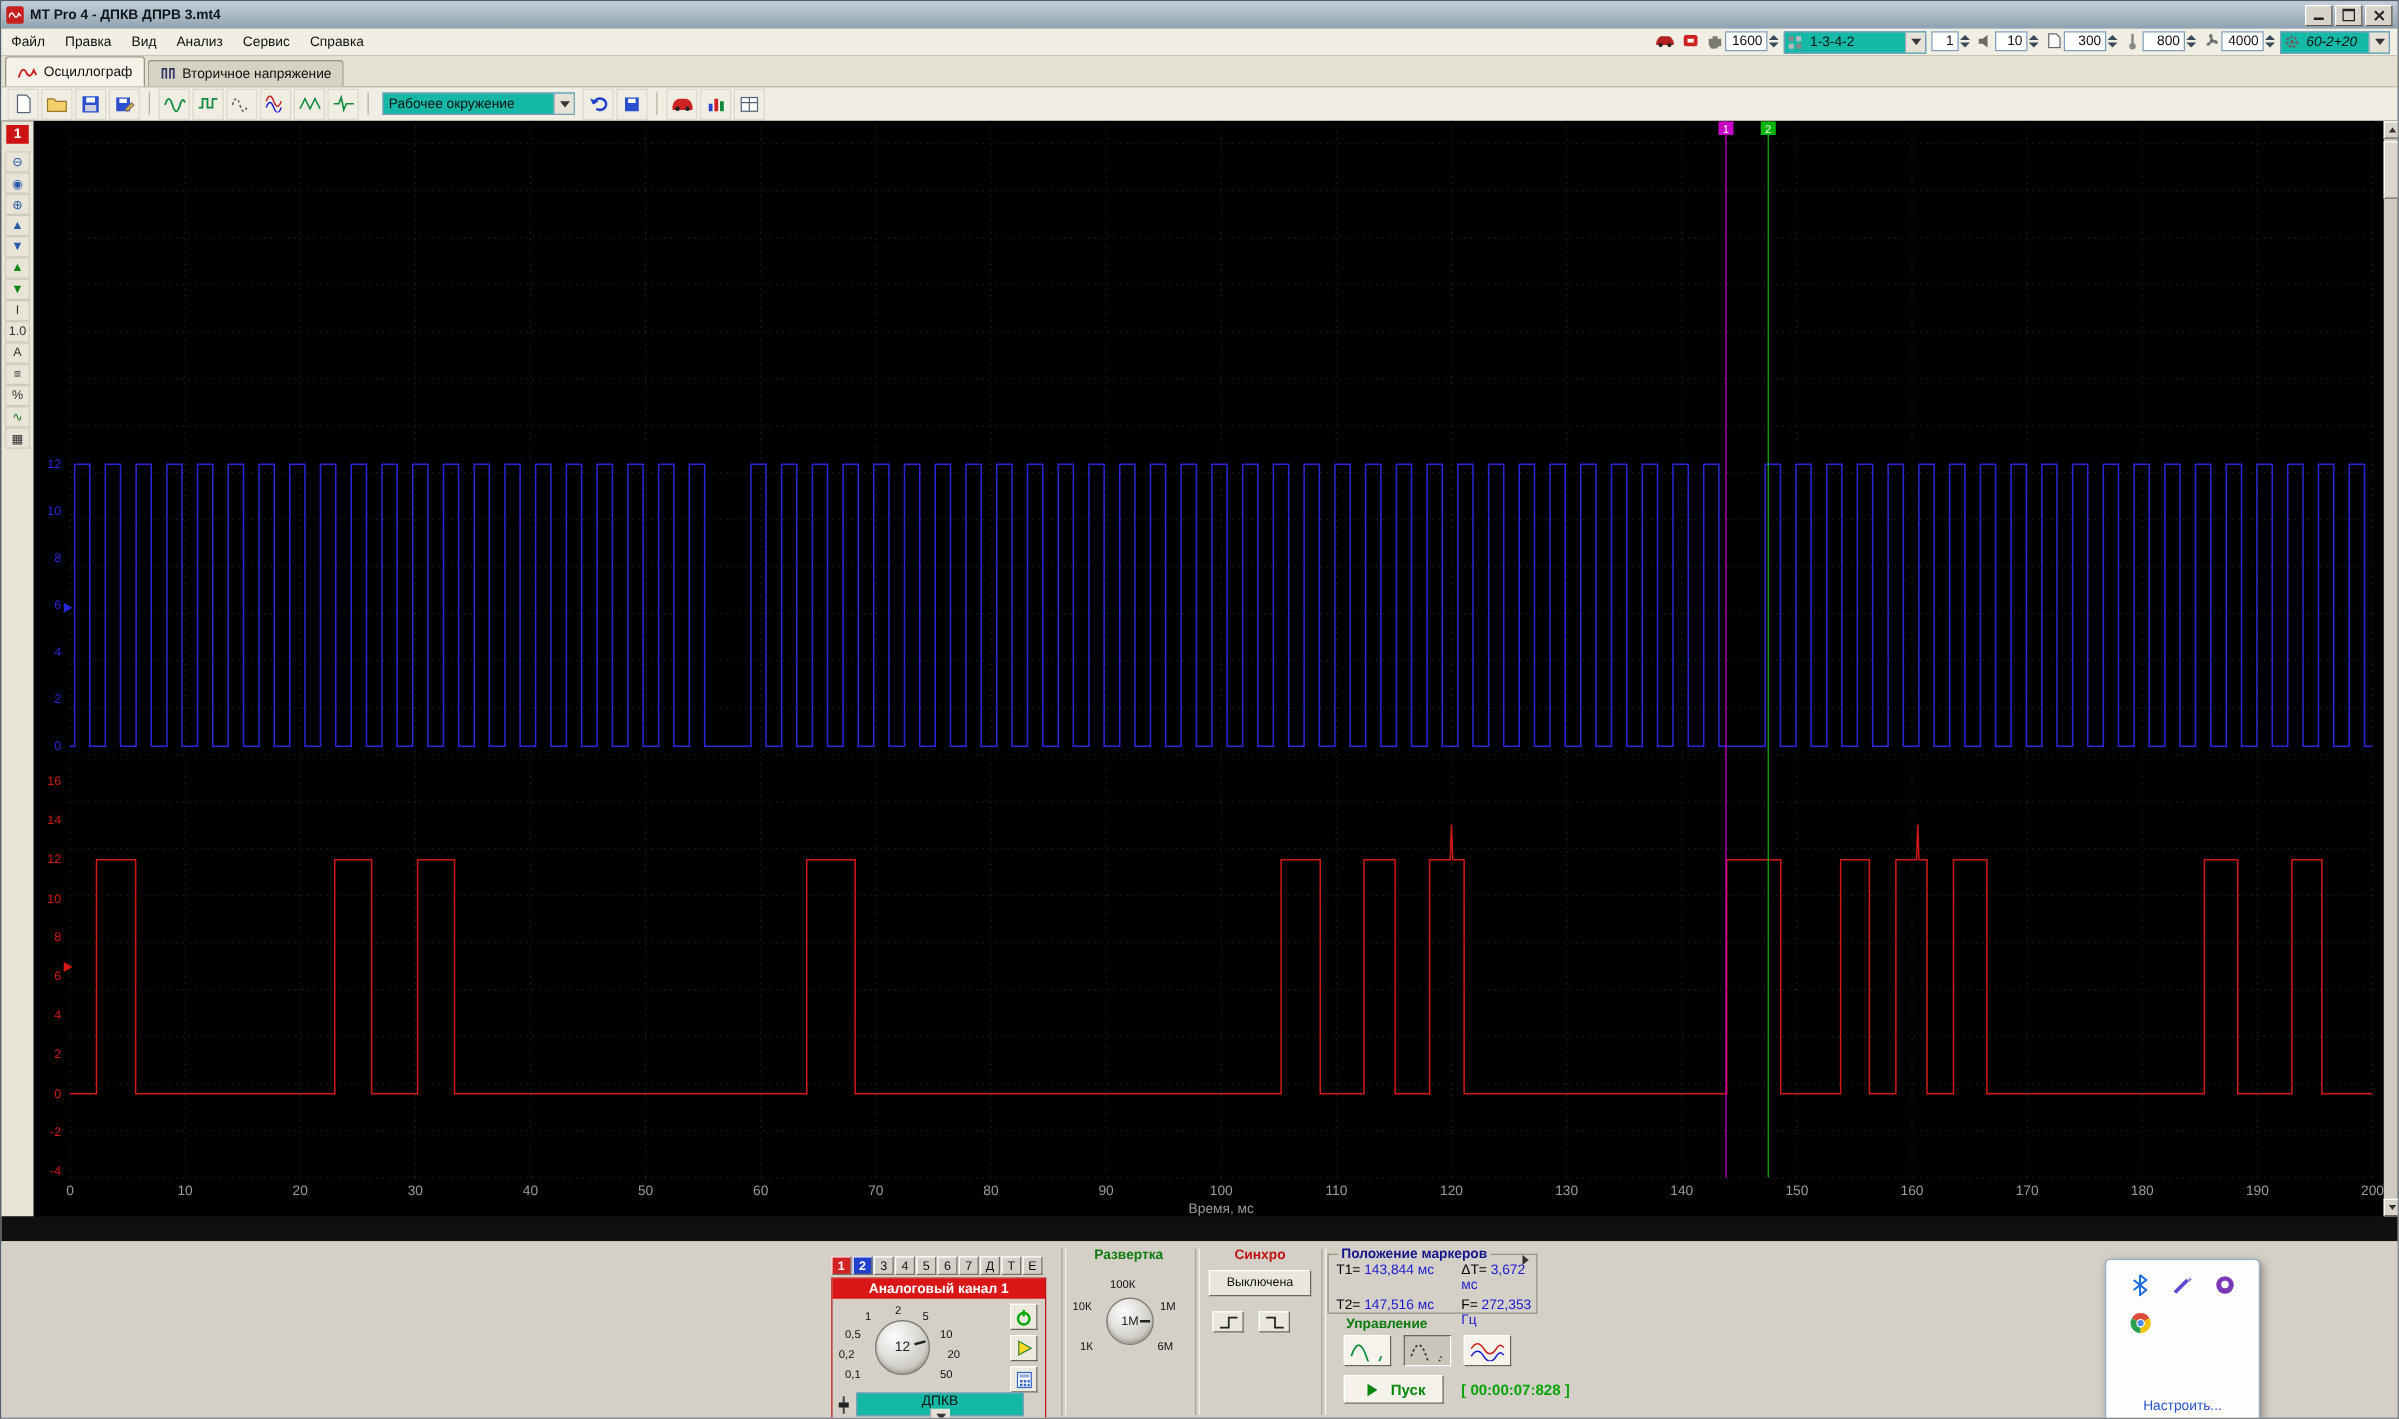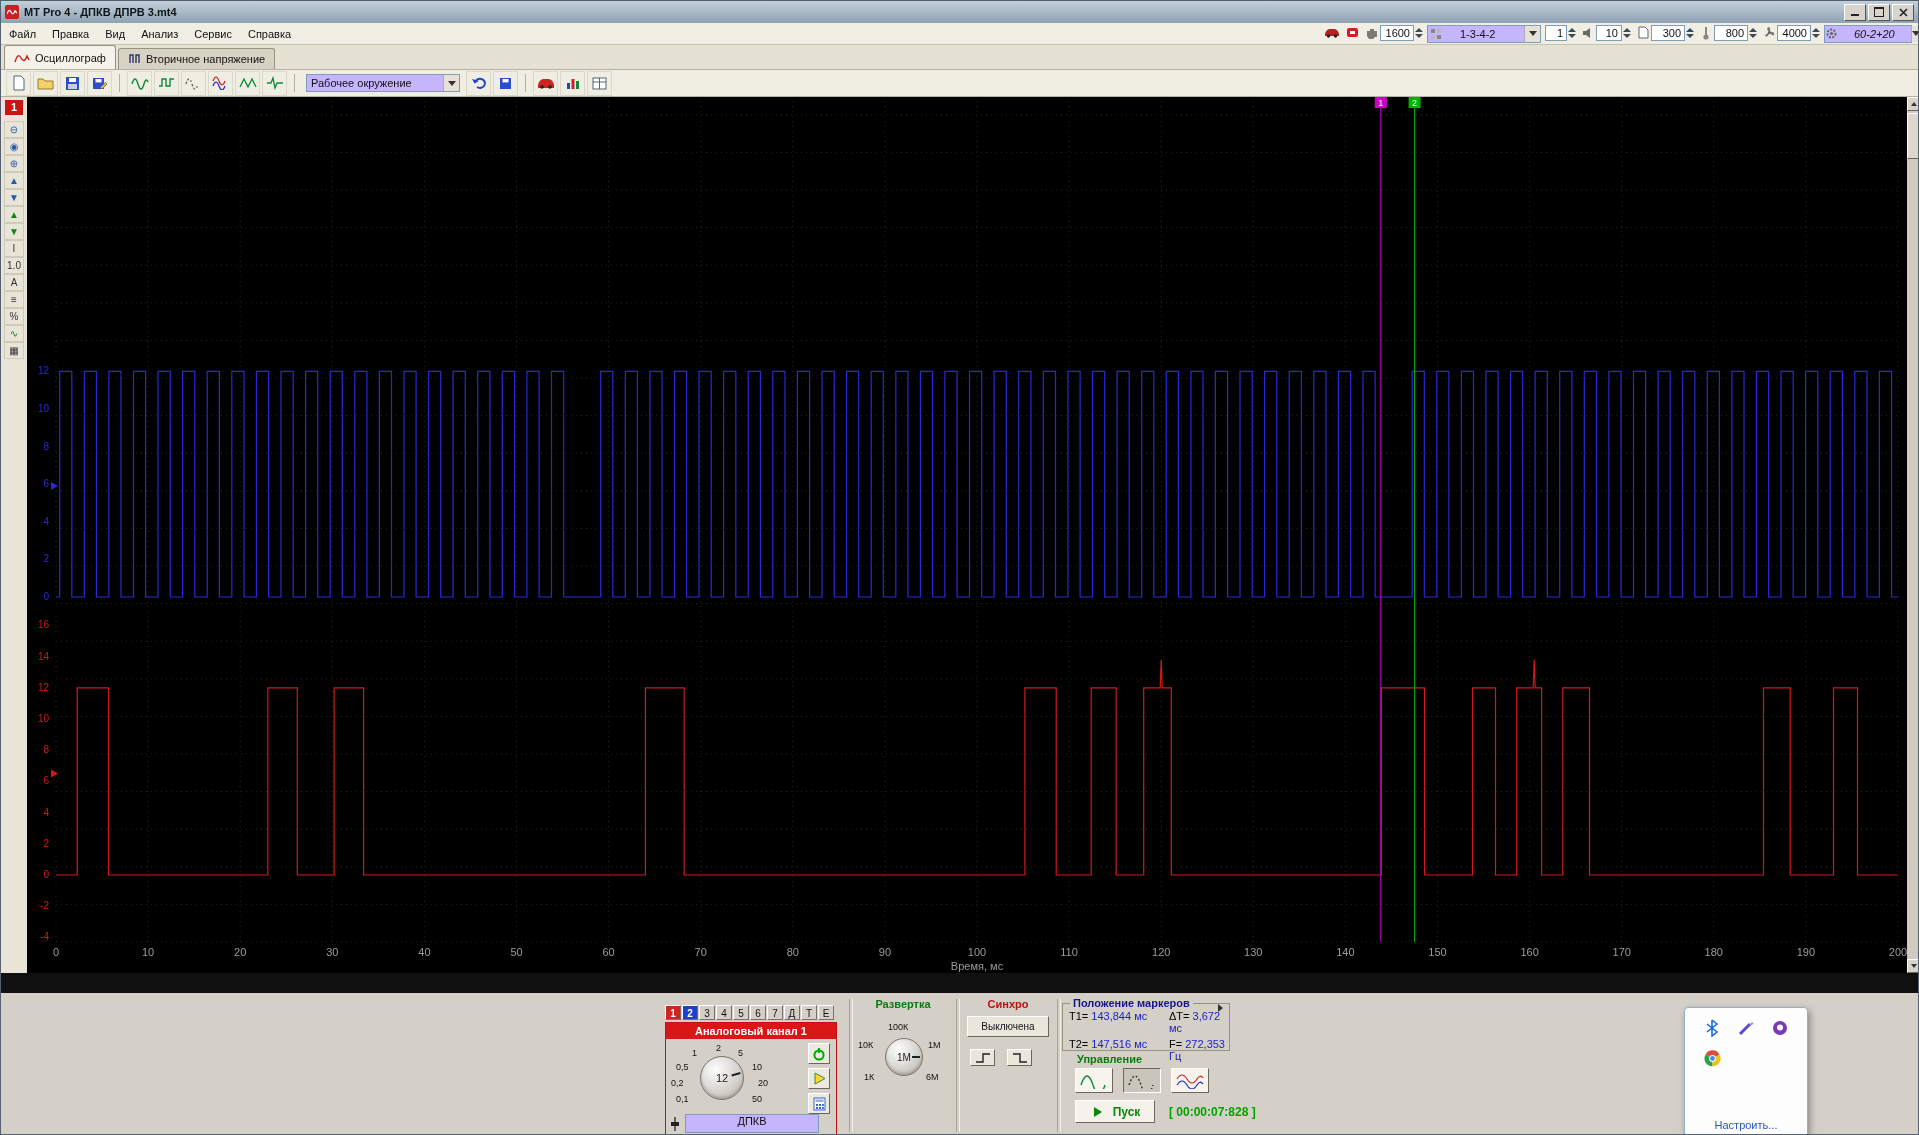--- a/index.html
+++ b/index.html
@@ -18,21 +18,21 @@
            display:flex;align-items:center;box-sizing:border-box;}
   .menu-item{padding:3px 8px;cursor:default;}
   #topctl{margin-left:auto;display:flex;align-items:flex-start;gap:4px;padding-right:6px;}
   .tcico{display:flex;align-items:center;justify-content:center;width:16px;height:16px;}
   .spin{display:flex;align-items:center;}
   .spin-val{background:#fff;border:1px solid #7f9db9;height:14px;line-height:14px;padding:0 3px;min-width:26px;text-align:right;}
   .spin-arr{display:flex;flex-direction:column;margin-left:1px;gap:2px;}
   .spin-arr i{display:block;width:0;height:0;border-left:4px solid transparent;border-right:4px solid transparent;}
   .spin-arr i.up{border-bottom:4px solid #3a4a5a;}
   .spin-arr i.dn{border-top:4px solid #3a4a5a;}
-  .combo{display:flex;align-items:center;background:#c4b5fd;border:1px solid #7f9db9;height:16px;gap:12px;}
+  .combo{display:flex;align-items:center;background:#14b8a6;border:1px solid #7f9db9;height:16px;}
   .combo .cv{padding:0 4px;white-space:nowrap;}
   .combo .dd{width:15px;height:100%;background:#e6e2d8;border-left:1px solid #aab;display:flex;align-items:center;justify-content:center;}
   .tri-dn{width:0;height:0;border:4px solid transparent;border-top:5px solid #333;margin-top:4px;}
   
   #tabbar{position:absolute;left:0;top:44px;width:100%;height:25px;background:#e5e1d3;border-bottom:1px solid #b4b0a2;
           display:flex;align-items:flex-end;padding-left:3px;box-sizing:border-box;}
   .tab{display:flex;align-items:center;gap:5px;padding:0 9px;height:20px;background:#d6d2c4;
        border:1px solid #97937f;border-bottom:none;border-radius:3px 3px 0 0;margin-right:2px;}
   .tab.active{background:#f5f2e9;height:23px;}
   

